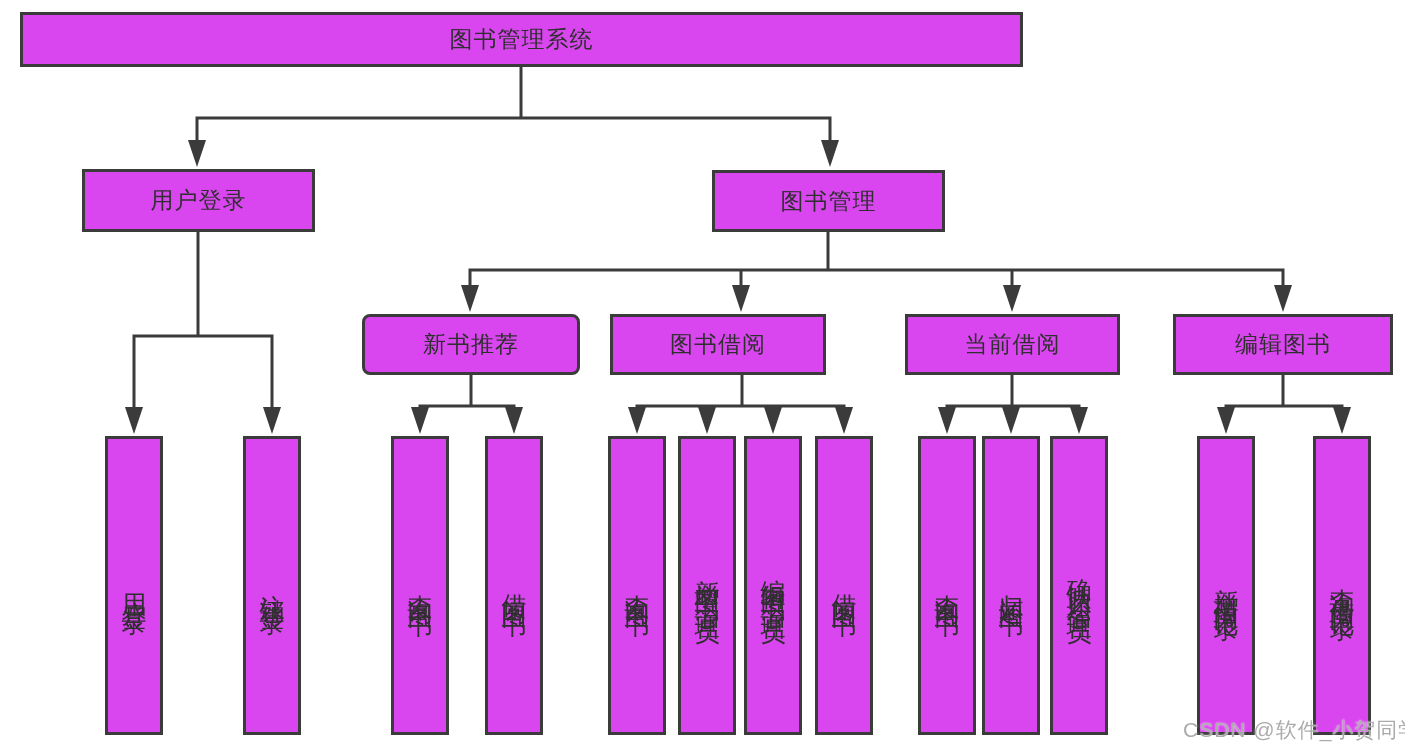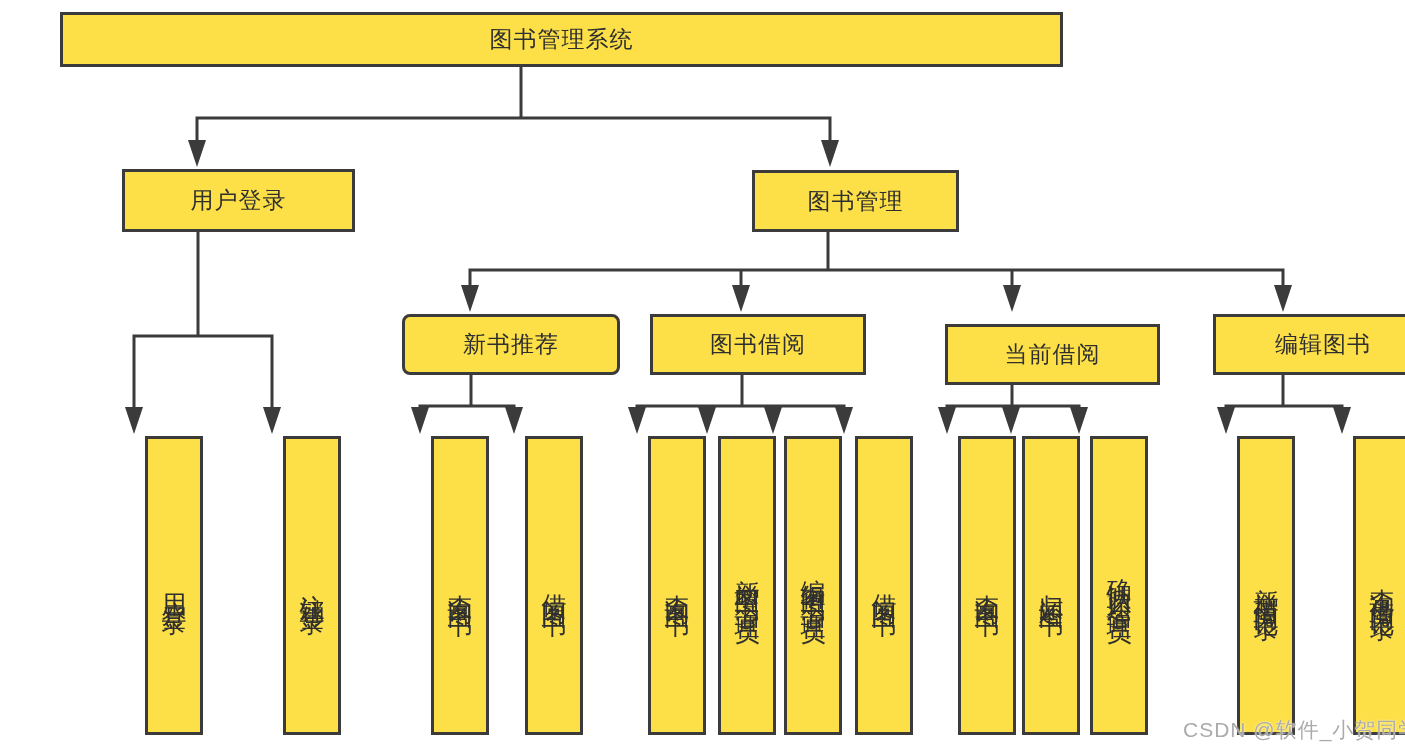--- a/index.html
+++ b/index.html
@@ -15,27 +15,26 @@
   .wires {
     position: absolute;
     left: 0; top: 0;
     width: 1405px; height: 747px;
     z-index: 1;
   }
   .box {
     position: absolute;
     box-sizing: border-box;
     border: 3px solid #3b3b3b;
-    background: #fde047;
+    background: #d946ef;
     display: flex;
     align-items: center;
     justify-content: center;
     z-index: 2;
     color: #2f2f2f;
-    margin-left: 40px;
   }
   .box.h .label {
     font-size: 23px;
     letter-spacing: 1px;
     white-space: nowrap;
   }
   .box.v .label {
     writing-mode: vertical-lr;
     text-orientation: mixed;
     font-size: 25px;
@@ -112,31 +111,31 @@
     </g>
   </svg>
 
   <div class="box h" style="left:20px; top:12px; width:1003px; height:55px;">
     <span class="label">图书管理系统</span>
   </div>
 
   <div class="box h" style="left:82px; top:169px; width:233px; height:63px;">
     <span class="label">用户登录</span>
   </div>
-  <div class="box h" style="left:712px; top:170px; width:207px; height:62px;">
+  <div class="box h" style="left:712px; top:170px; width:233px; height:62px;">
     <span class="label">图书管理</span>
   </div>
 
   <div class="box h" style="left:362px; top:314px; width:218px; height:61px;border-radius:8px;">
     <span class="label">新书推荐</span>
   </div>
   <div class="box h" style="left:610px; top:314px; width:216px; height:61px;">
     <span class="label">图书借阅</span>
   </div>
-  <div class="box h" style="left:905px; top:324px; width:215px; height:61px;">
+  <div class="box h" style="left:905px; top:314px; width:215px; height:61px;">
     <span class="label">当前借阅</span>
   </div>
   <div class="box h" style="left:1173px; top:314px; width:220px; height:61px;">
     <span class="label">编辑图书</span>
   </div>
 
   <div class="box v" style="left:105px; top:436px; width:58px; height:299px;">
     <span class="label">用户登录</span>
   </div>
   <div class="box v" style="left:243px; top:436px; width:58px; height:299px;">

